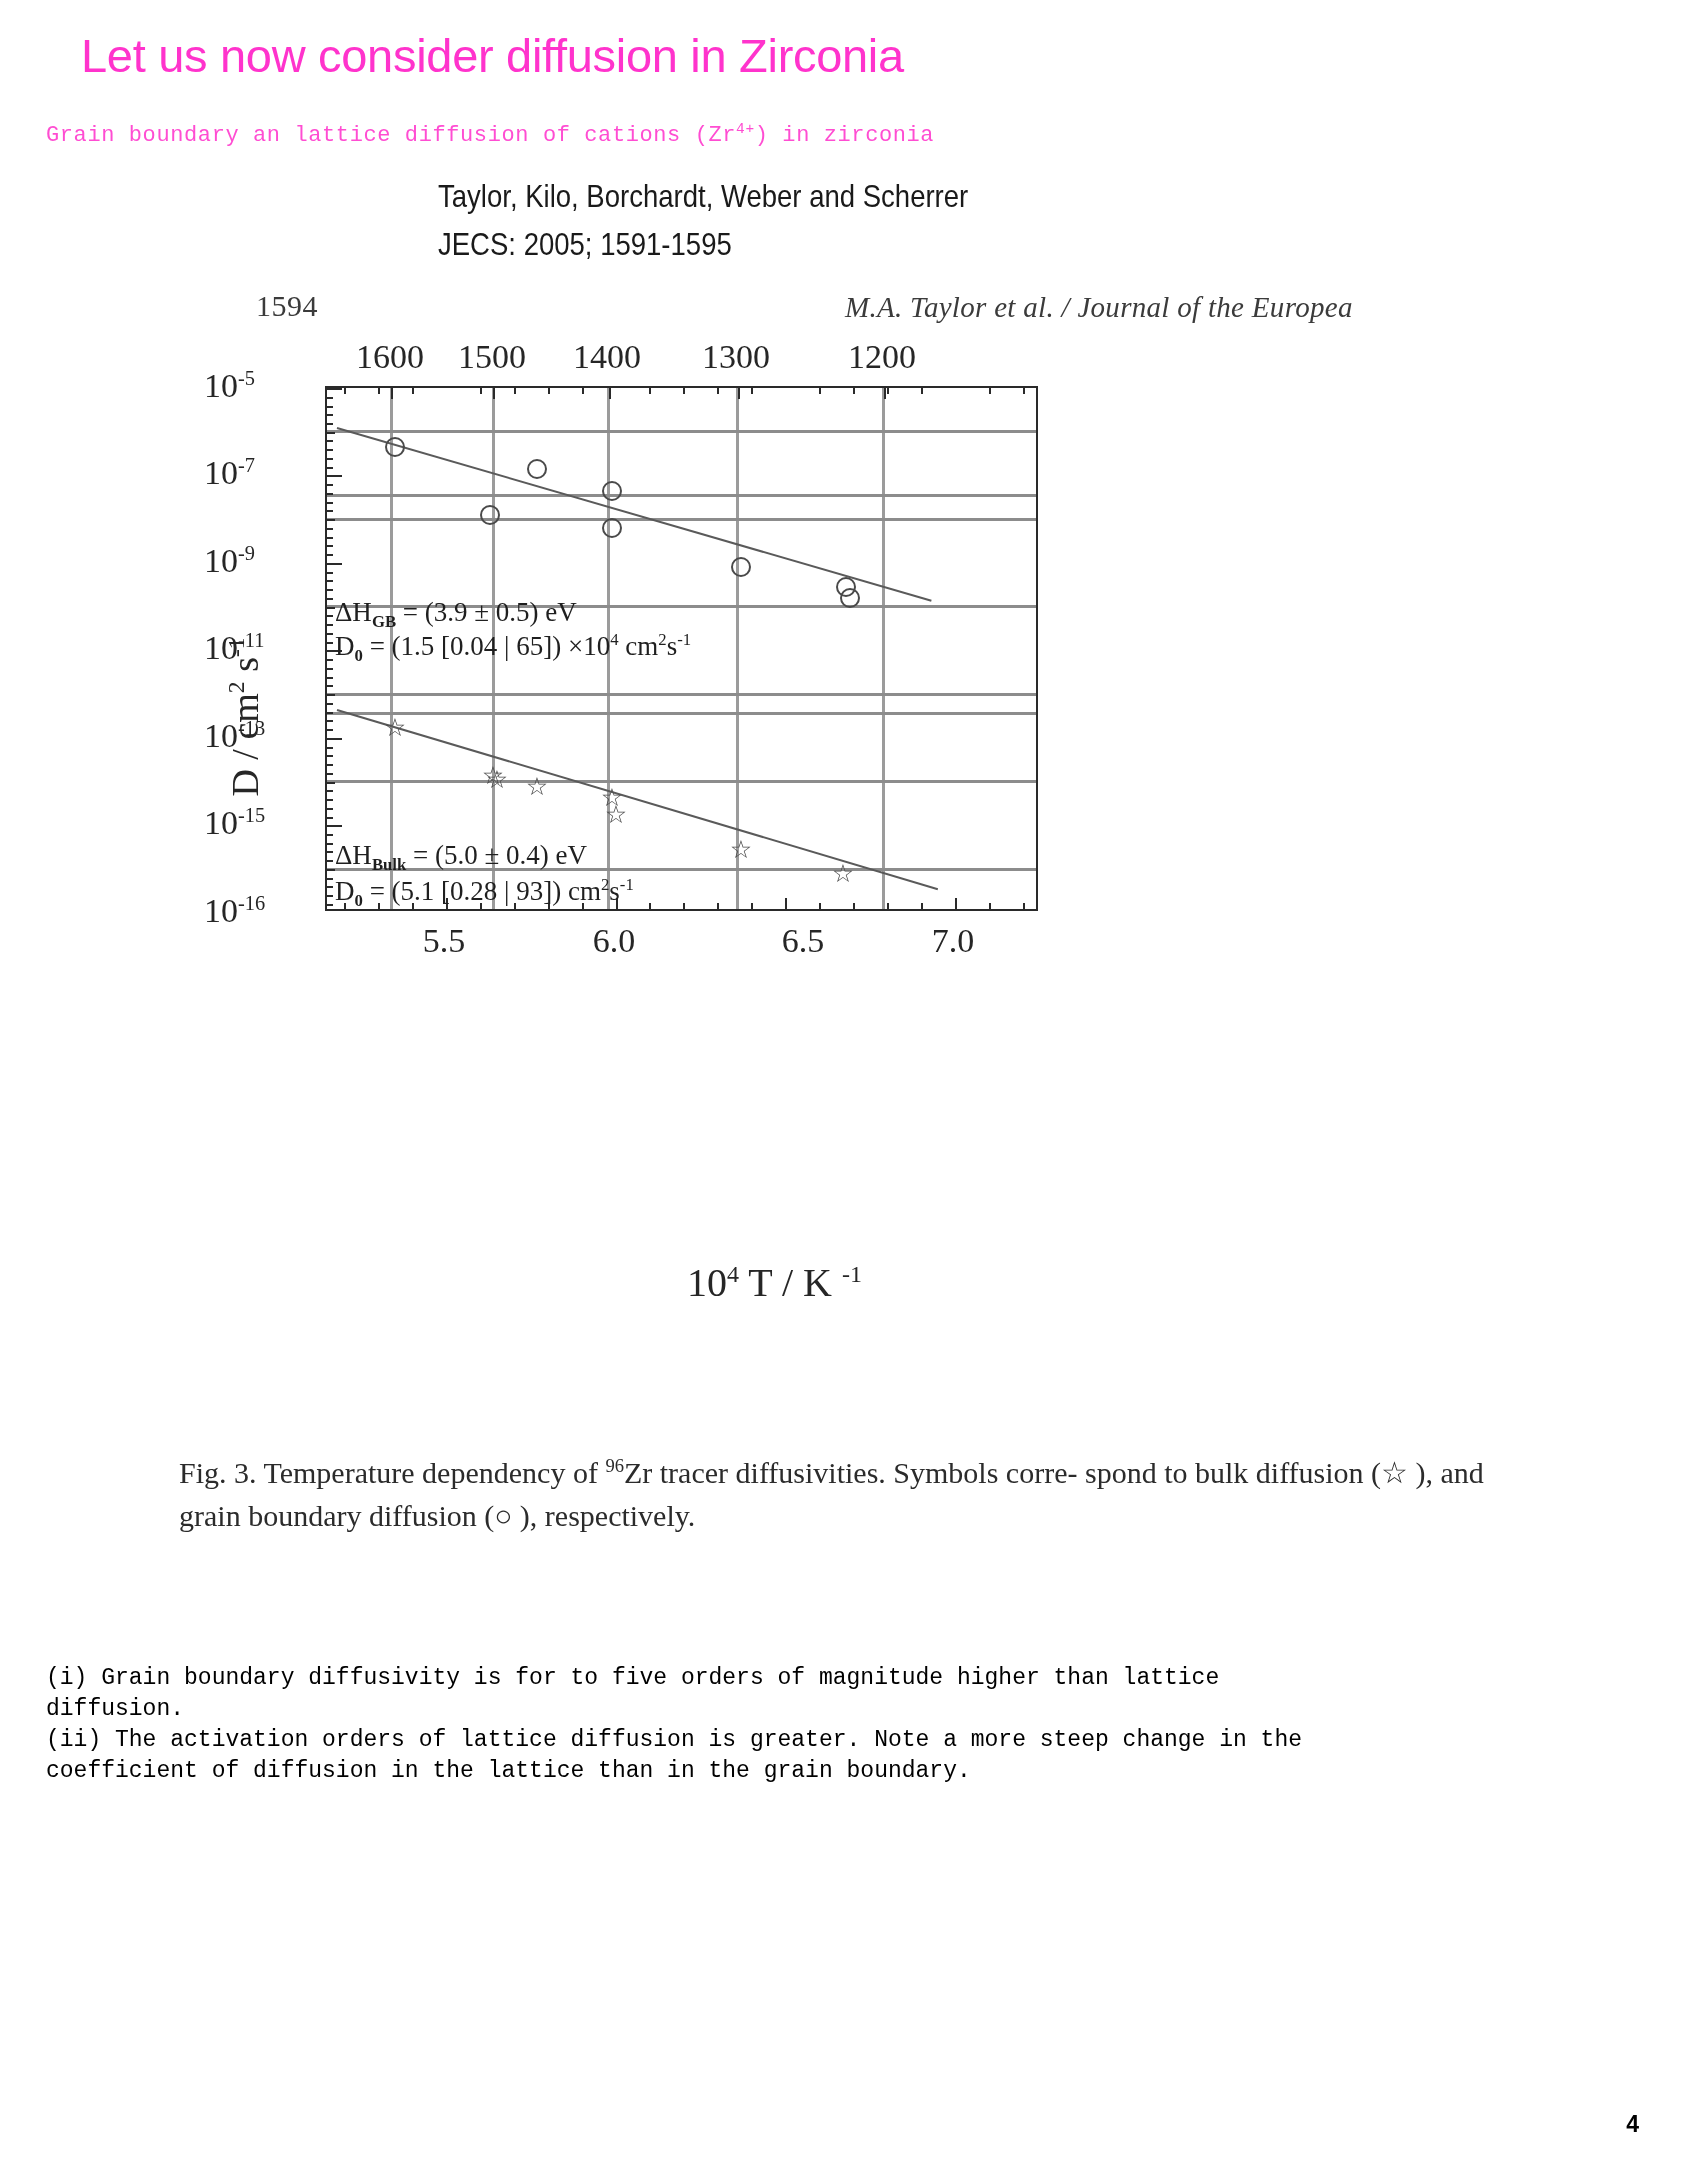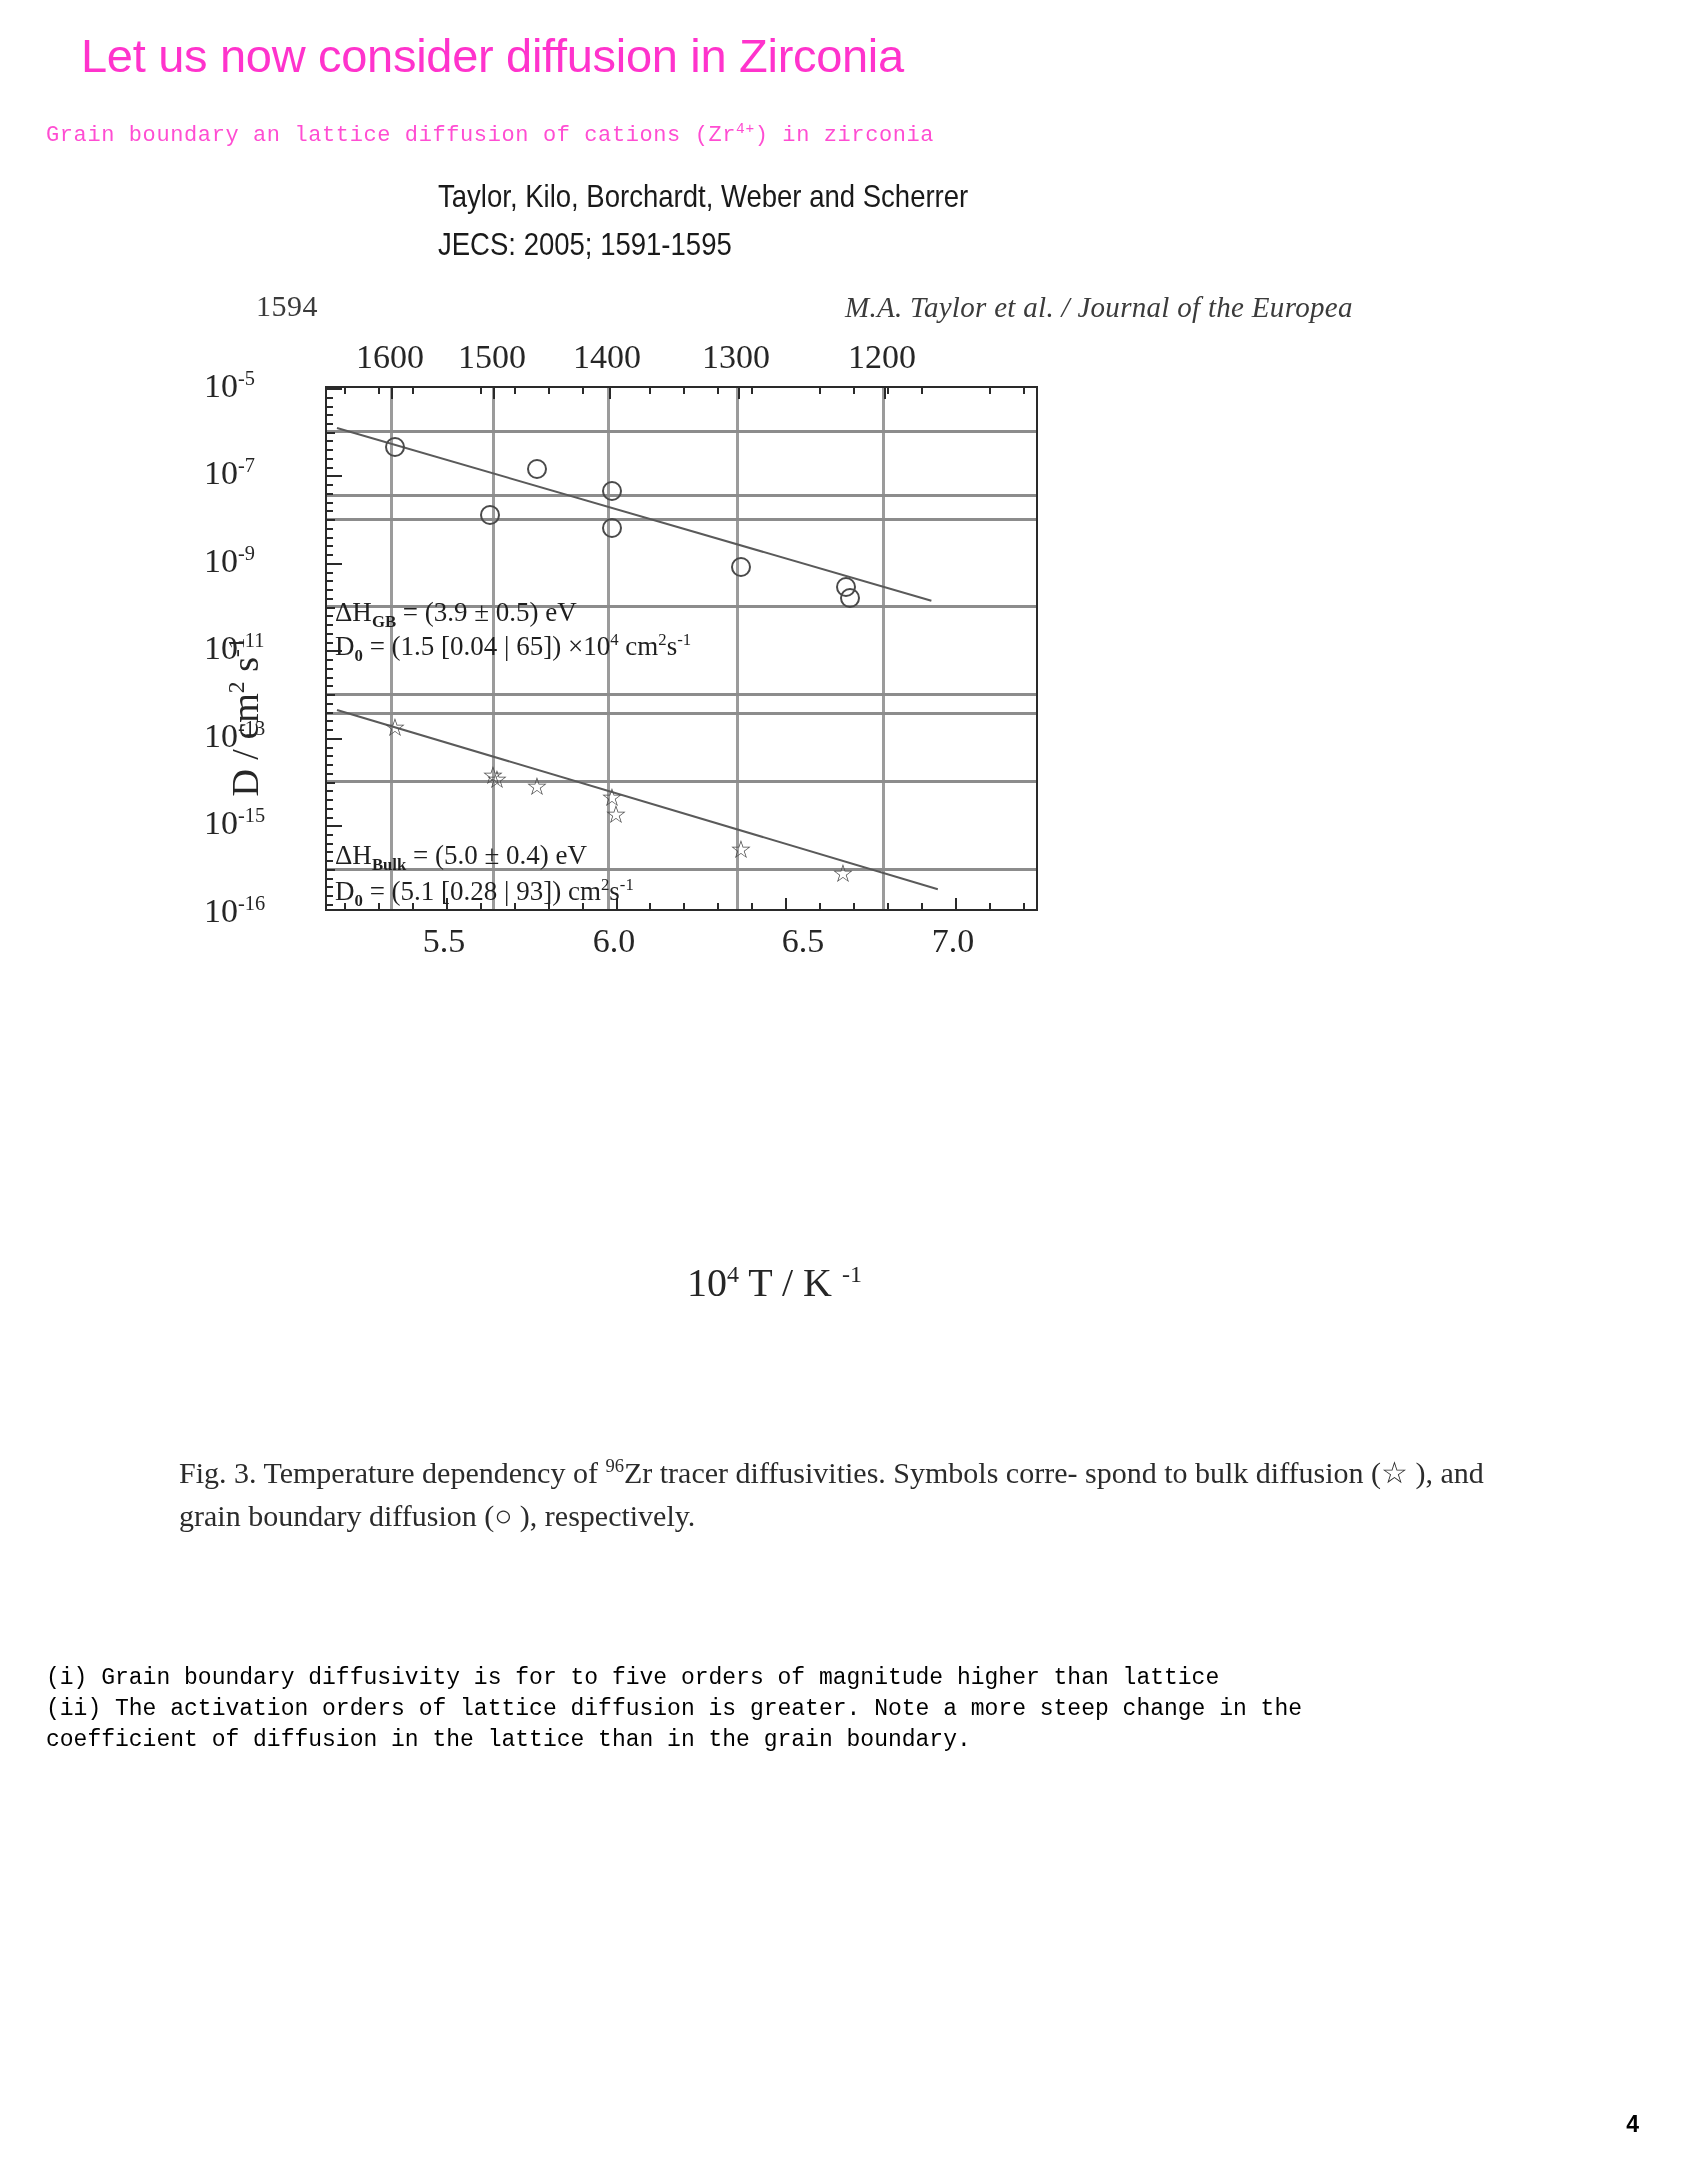--- a/index.html
+++ b/index.html
@@ -461,20 +461,21 @@
 
     <div class="caption">
       <span>Fig. 3.  Temperature dependency of </span><sup>96</sup><span>Zr tracer diffusivities. Symbols corre-</span>
       <span>spond to bulk diffusion (☆ ), and grain boundary diffusion (○ ), respectively.</span>
     </div>
   </div>
 
   <div class="notes">
     <div class="note-i">
       <div>(i) Grain boundary diffusivity is for to five orders of magnitude higher than lattice</div>
+      <div>diffusion.</div>
     </div>
     <div class="note-ii">
       <div>(ii) The activation orders of lattice diffusion is greater. Note a more steep change in the</div>
       <div>coefficient of diffusion in the lattice than in the grain boundary.</div>
     </div>
   </div>
 
   <div class="pagenum">4</div>
 </div>
 

